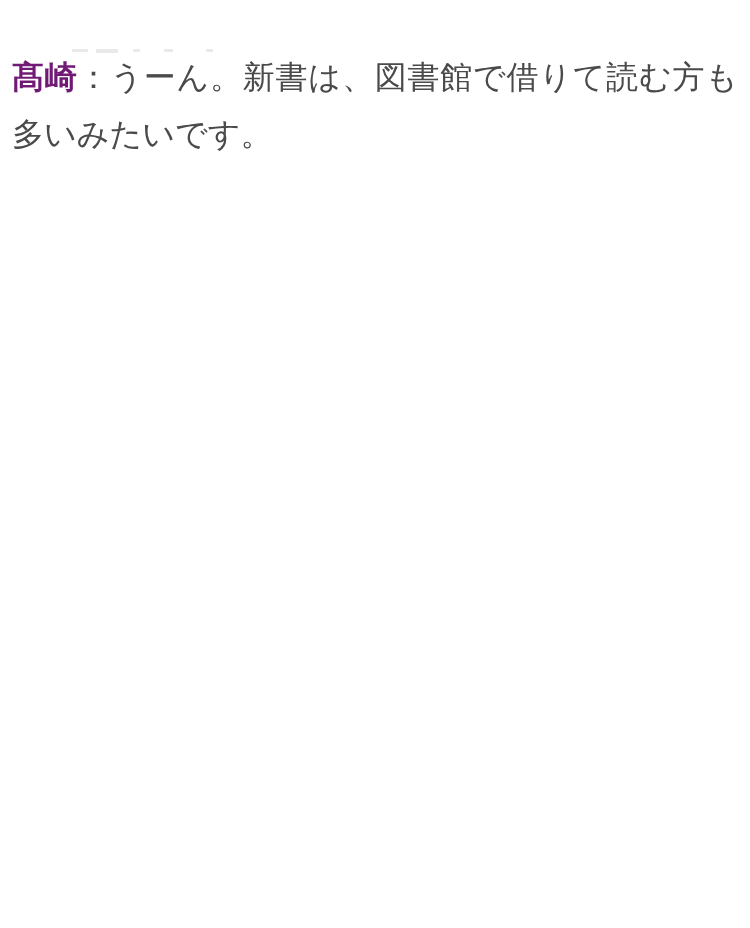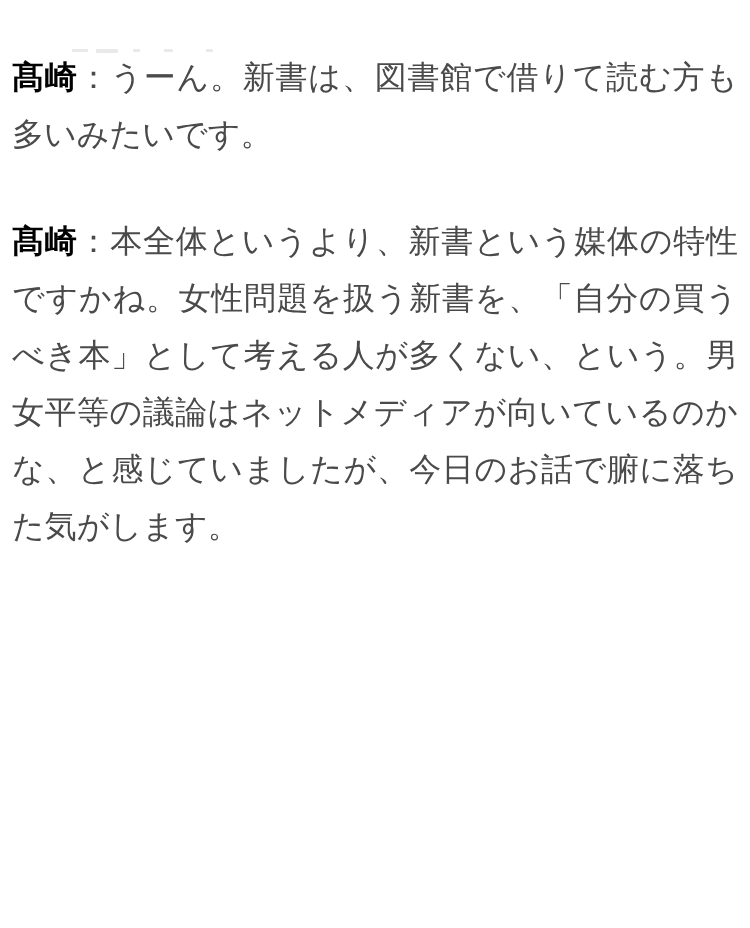--- a/index.html
+++ b/index.html
@@ -50,21 +50,21 @@
     text-align: justify;
     letter-spacing: 0;
     word-break: normal;
     overflow-wrap: break-word;
   }
   p.dialogue:first-of-type {
     margin-top: 49px;
   }
   .speaker {
     font-weight: 700;
-    color: #000000;
+    color: #701a75;
   }
   .separator {
     font-weight: 400;
     color: #4a4a4a;
   }
 </style>
 </head>
 <body>
 
 <div class="article-body">
@@ -73,15 +73,14 @@
     <i></i>
       <i></i>
       <i></i>
       <i></i>
       <i></i>
   </div>
 
   <p class="dialogue"><span class="speaker">髙崎</span><span class="separator">：</span><span class="speech">うーん。新書は、図書館で借りて読む方も多いみたいです。</span></p>
 
 
-  <p class="dialogue"><span class="speaker">髙崎</span><span class="separator">：</span><span class="speech">本全体というより、新書という媒体の特性ですかね。女性問題を扱う新書を、「自分の買うべき本」として考える人が多くない、という。男女平等の議論はネットメディアが向いているのかな、と感じていましたが、今日のお話で腑に落ちた気がします。</span></p>
 
 </div>
 
 </body></html>

